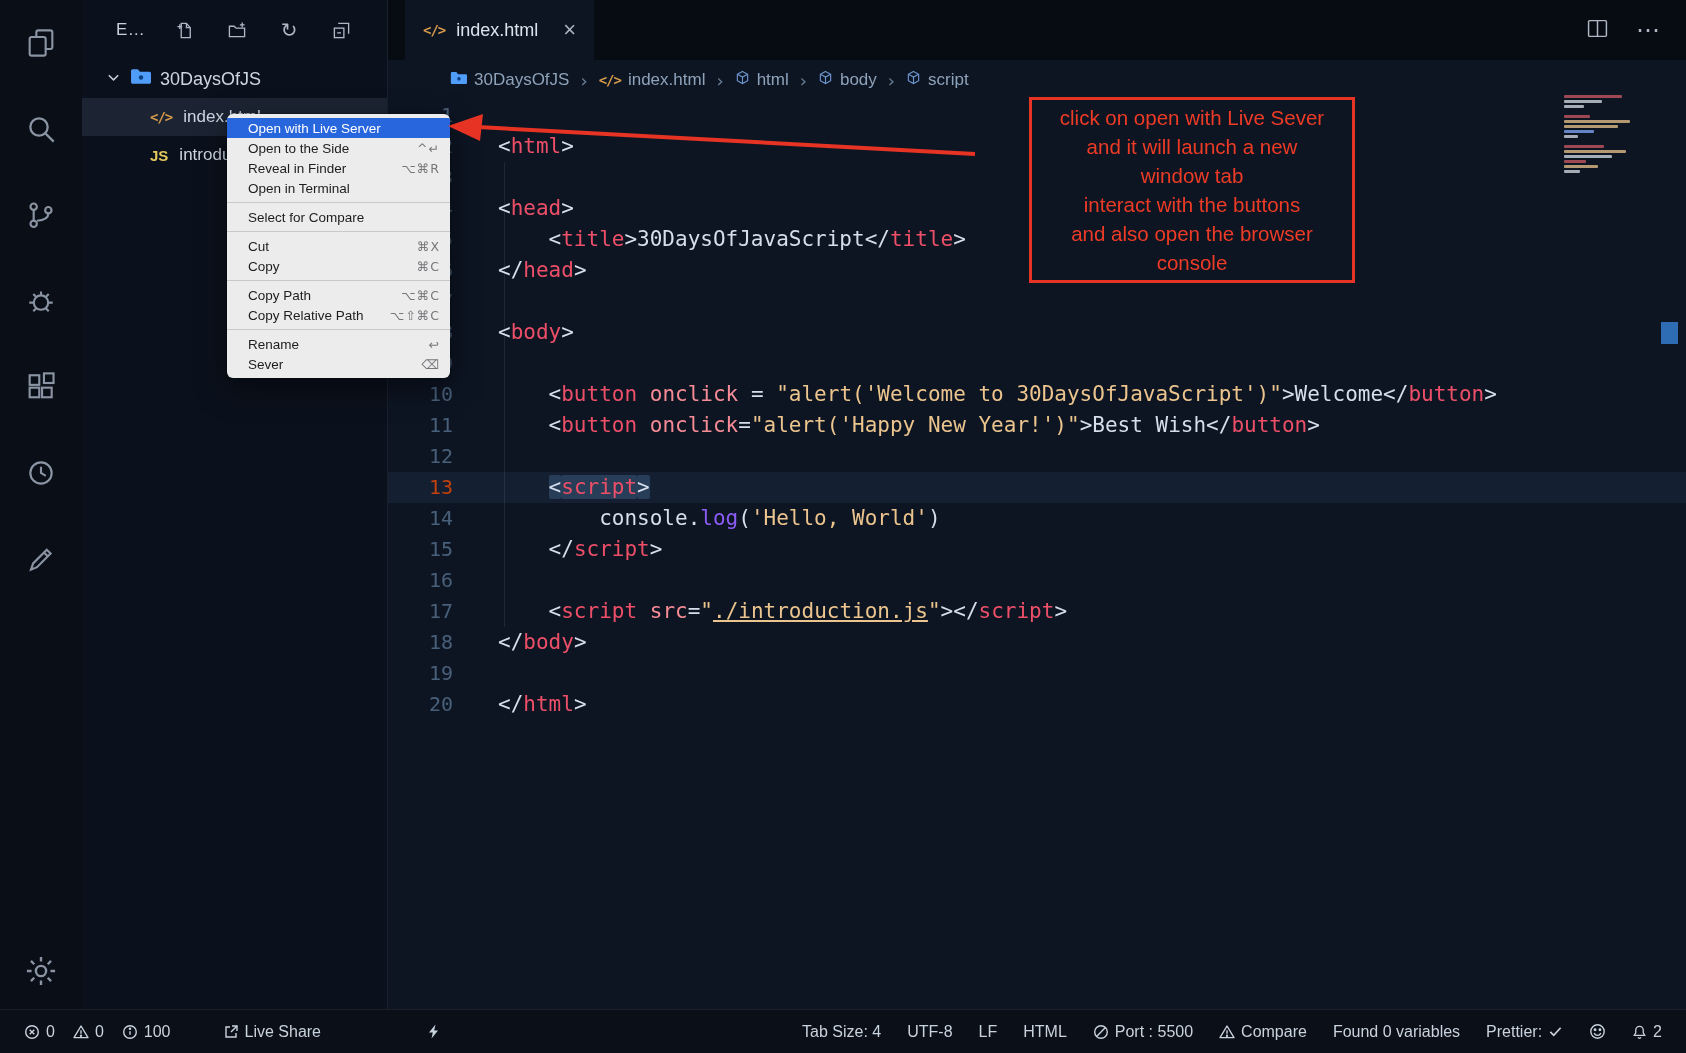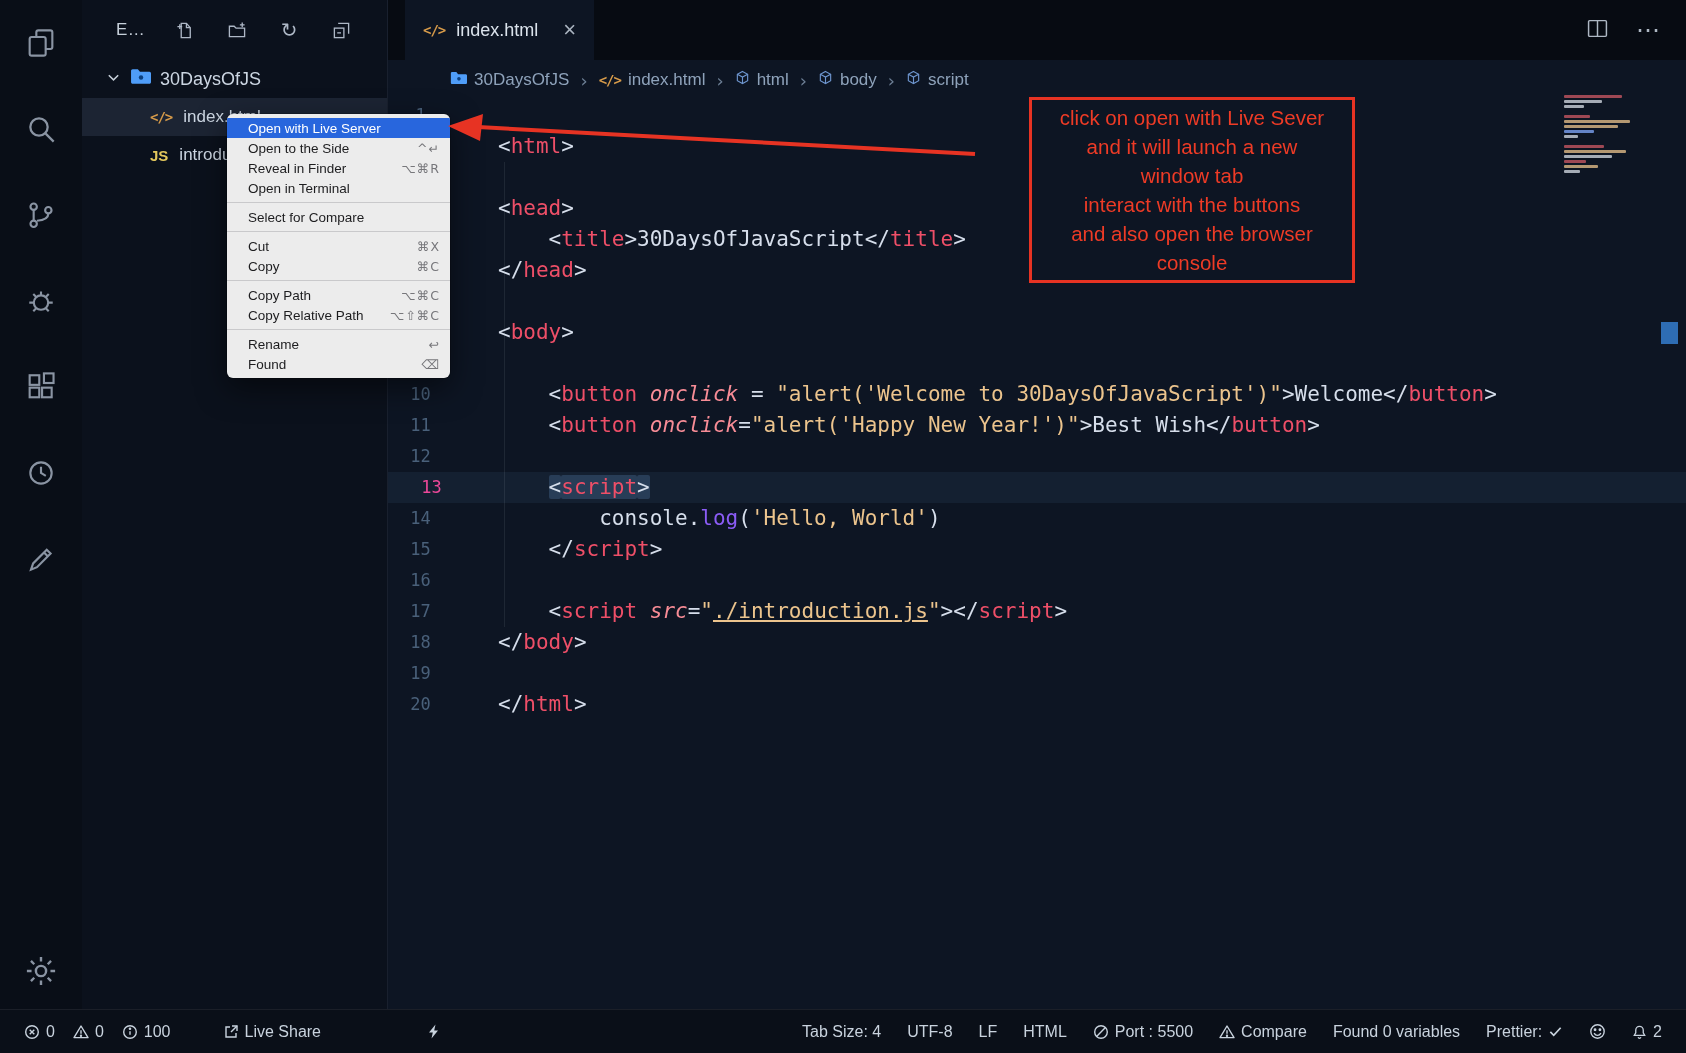--- a/index.html
+++ b/index.html
@@ -53,26 +53,26 @@
   .breadcrumbs{ height:40px; display:flex; align-items:center; padding-left:62px; gap:9px;
     color:#8ea2ba; font-size:17px; }
   .crumb{ display:flex; align-items:center; gap:7px; cursor:pointer; }
   .crumb-sep{ color:#6c7e94; font-size:18px; padding:0 2px; font-family:"DejaVu Sans",sans-serif;}
 
   
   .code{ position:relative; }
   .code-line{ display:flex; height:31px; line-height:31px; white-space:pre;
     font-family:"DejaVu Sans Mono",monospace; font-size:21px; }
   .code-line.active{ background:rgba(120,160,220,.08); }
-  .ln{ width:65px; flex:none; text-align:center; color:#49607a; font-size:17px; }
-  .code-line.active .ln{ color:#ec4899;padding-left:22px; }
+  .ln{ width:65px; flex:none; text-align:right; color:#49607a; font-size:20px; }
+  .code-line.active .ln{ color:#c2410c;padding-left:22px; }
   .lc{ padding-left:45px; color:#d6deeb; }
   .tok.pl{ color:#d6deeb; }
   .tok.tag{ color:#ee4f68; }
-  .tok.attr{ color:#f78c96; font-style:italic; }
+  .tok.attr{ color:#f78c96; }
   .tok.str{ color:#ecc48d; }
   .tok.u{ text-decoration:underline; }
   .tok.fn{ color:#8b5cf6; }
   .tok.occ{ background:rgba(95,135,185,.28); border-radius:2px; }
   .indent-guide{ position:absolute; left:116px; top:62px; width:1px; height:465px;
     background:rgba(214,222,235,.09); }
 
   
   .minimap{ position:absolute; right:27px; top:-5px; width:95px; }
   .mini-strip{ height:3px; margin-bottom:2px; opacity:.75; border-radius:1px; }
@@ -361,21 +361,21 @@
     <div class="menu-item">
       <span>Copy Relative Path</span>
       <span class="menu-shortcut">⌥⇧⌘C</span>
     </div>
     <div class="menu-sep"></div>
     <div class="menu-item">
       <span>Rename</span>
       <span class="menu-shortcut">↩</span>
     </div>
     <div class="menu-item">
-      <span>Found</span>
+      <span>Sever</span>
       <span class="menu-shortcut">⌫</span>
     </div>
   </div>
 
 <div class="annotation-box" id="annotation-box">
     <div>click on open with Live Sever</div>
     <div>and it will launch a new</div>
     <div>window tab</div>
     <div>interact with the buttons</div>
     <div>and also open the browser</div>

